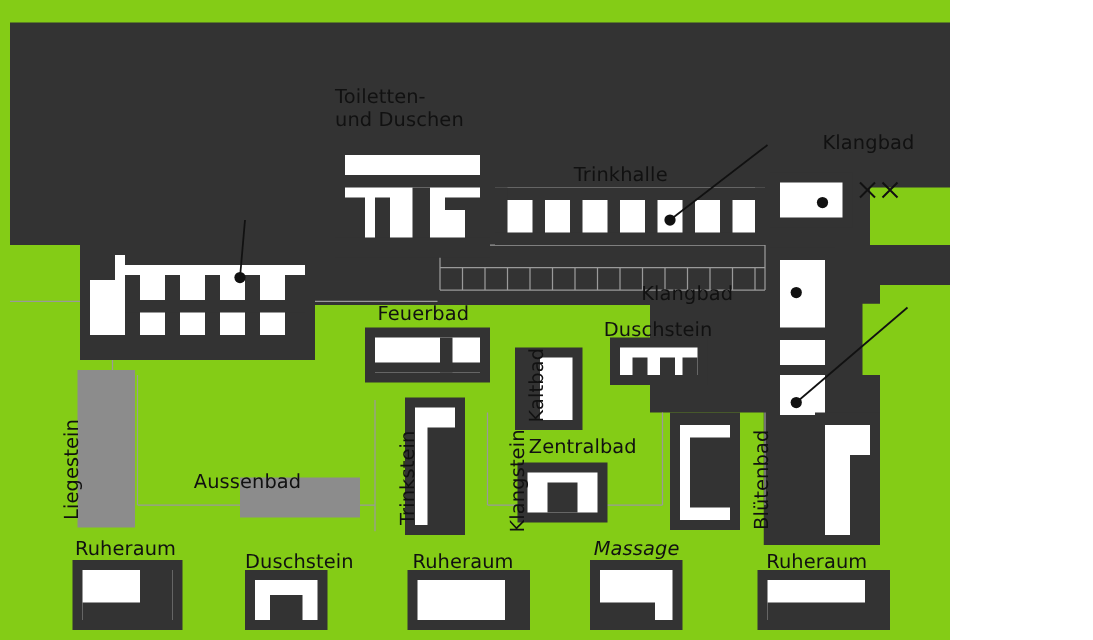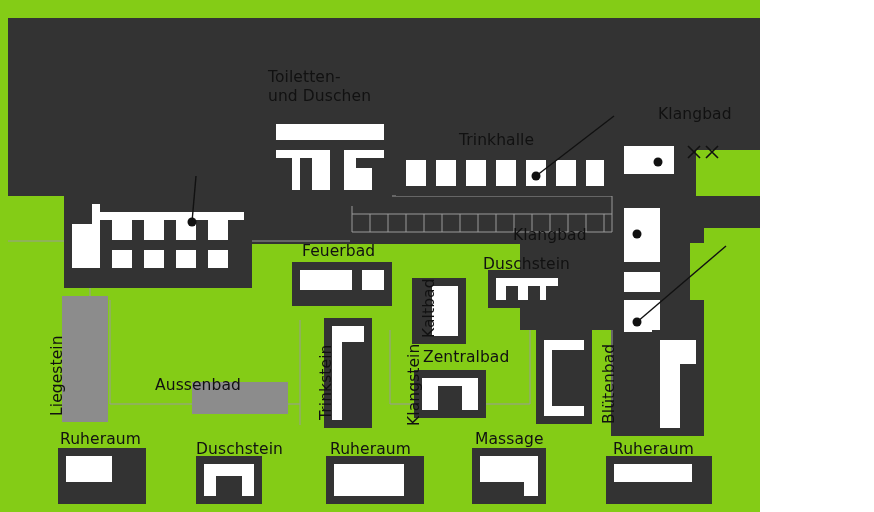--- a/index.html
+++ b/index.html
@@ -228,21 +228,21 @@
   <div class="lbl" style="left:658px; top:105px;">Klangbad</div>
   <div class="lbl" style="left:459px; top:131px;">Trinkhalle</div>
   <div class="lbl" style="left:513px; top:226px;">Klangbad</div>
   <div class="lbl" style="left:302px; top:242px;">Feuerbad</div>
   <div class="lbl" style="left:483px; top:255px;">Duschstein</div>
   <div class="lbl" style="left:155px; top:328px;margin-top:48px;">Aussenbad</div>
   <div class="lbl" style="left:423px; top:348px;">Zentralbad</div>
   <div class="lbl" style="left:60px; top:430px;">Ruheraum</div>
   <div class="lbl" style="left:196px; top:440px;">Duschstein</div>
   <div class="lbl" style="left:330px; top:440px;">Ruheraum</div>
-  <div class="lbl" style="left:475px; top:430px;">Massage</div>
+  <div class="lbl" style="left:475px; top:430px;font-style:italic;">Massage</div>
   <div class="lbl" style="left:613px; top:440px;">Ruheraum</div>
 
   <div class="lbl rot" style="left:420px; top:338px;">Kaltbad</div>
   <div class="lbl rot" style="left:48px; top:416px;">Liegestein</div>
   <div class="lbl rot" style="left:317px; top:420px;">Trinkstein</div>
   <div class="lbl rot" style="left:405px; top:426px;">Klangstein</div>
   <div class="lbl rot" style="left:600px; top:424px;">Blütenbad</div>
 
 </div>
 

